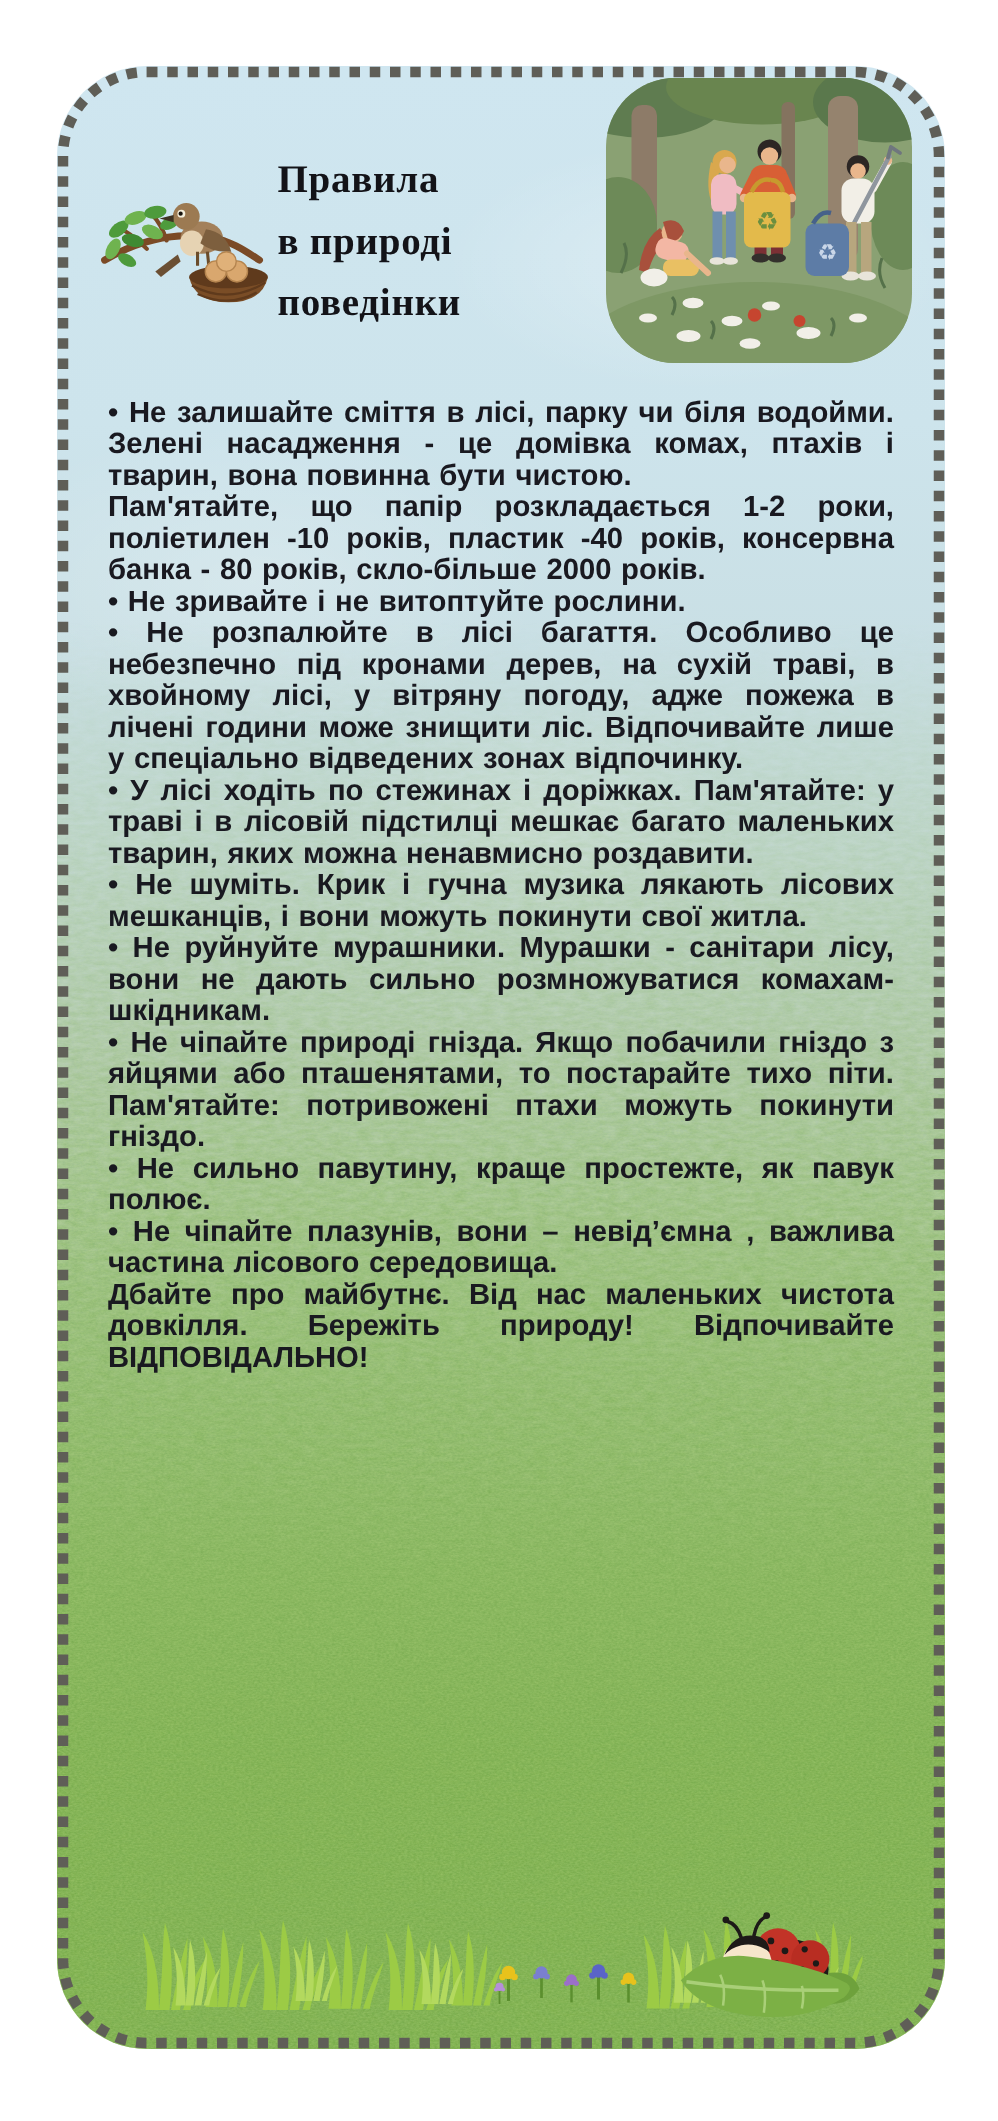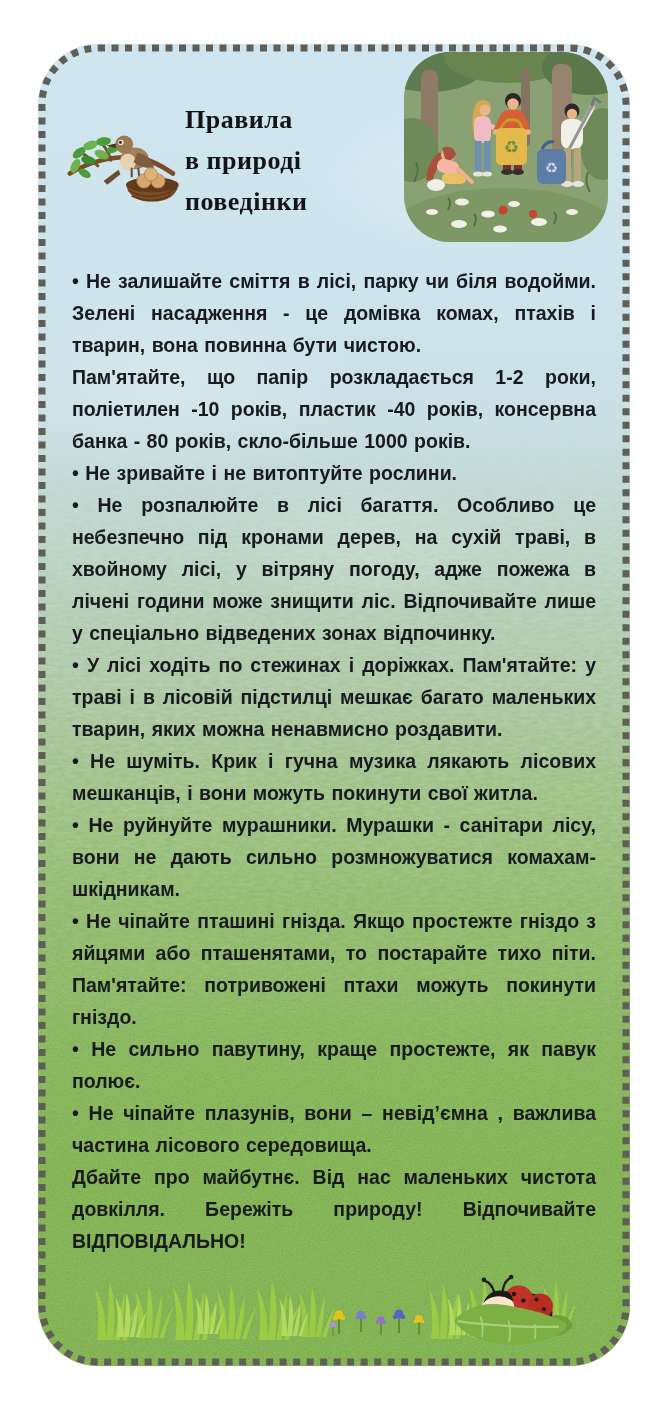--- a/index.html
+++ b/index.html
@@ -33,21 +33,21 @@
     font-weight:700;font-size:26px;line-height:41px;color:#131318;
     text-align:left;letter-spacing:0.5px;
   }
   .title span{display:block;}
   .cleanup{position:absolute;left:366px;top:8px;width:204px;height:190px;}
   .rules{
     position:absolute;left:34px;top:221px;width:524px;z-index:3;
   }
   .para{
     margin:0;text-align:justify;
-    font-size:19.5px;line-height:32px;font-weight:700;color:#191920;
+    font-size:19.5px;line-height:21px;font-weight:700;color:#191920;
     word-spacing:1px;
   }
   .grass-strip{position:absolute;left:55px;bottom:26px;width:482px;height:62px;z-index:4;}
   .ladybug{position:absolute;left:414px;bottom:4px;width:122px;height:92px;z-index:5;}
 </style>
 </head>
 <body>
 
 <div class="card">
 
@@ -191,27 +191,27 @@
         </g>
         <circle cx="99" cy="158" r="4.5" fill="#c6452f"></circle>
         <circle cx="129" cy="162" r="4" fill="#c6452f"></circle>
         <path d="M44 158 q4 -8 0 -12 M70 174 q4 -8 0 -12 M150 172 q4 -8 0 -12" stroke="#55714a" stroke-width="2" fill="none"></path>
       </g>
     </svg>
   </div>
 
   <div class="rules">
     <p class="para">• Не залишайте сміття в лісі, парку чи біля водойми. Зелені насадження - це домівка комах, птахів і тварин, вона повинна бути чистою.</p>
-    <p class="para">Пам'ятайте, що папір розкладається 1-2 роки, поліетилен -10 років, пластик -40 років, консервна банка - 80 років, скло-більше 1000 років.</p>
+    <p class="para">Пам'ятайте, що папір розкладається 1-2 роки, поліетилен -10 років, пластик -40 років, консервна банка - 80 років, скло-більше 2000 років.</p>
     <p class="para">• Не зривайте і не витоптуйте рослини.</p>
     <p class="para">• Не розпалюйте в лісі багаття. Особливо це небезпечно під кронами дерев, на сухій траві, в хвойному лісі, у вітряну погоду, адже пожежа в лічені години може знищити ліс.  Відпочивайте лише у спеціально відведених зонах відпочинку.</p>
     <p class="para">• У лісі ходіть по стежинах і доріжках. Пам'ятайте: у траві і в лісовій підстилці мешкає багато маленьких тварин, яких можна ненавмисно роздавити.</p>
     <p class="para">• Не шуміть. Крик і гучна музика лякають лісових мешканців, і вони можуть покинути свої житла.</p>
     <p class="para">• Не руйнуйте мурашники. Мурашки - санітари лісу, вони не дають сильно розмножуватися комахам-шкідникам.</p>
-    <p class="para">• Не чіпайте пташині гнізда. Якщо простежте гніздо з яйцями або пташенятами, то постарайте тихо піти. Пам'ятайте: потривожені птахи можуть покинути гніздо.</p>
+    <p class="para">• Не чіпайте природі гнізда. Якщо побачили гніздо з яйцями або пташенятами, то постарайте тихо піти. Пам'ятайте: потривожені птахи можуть покинути гніздо.</p>
     <p class="para">• Не сильно павутину, краще простежте, як павук полює.</p>
     <p class="para">• Не чіпайте плазунів, вони – невід’ємна , важлива частина лісового середовища.</p>
     <p class="para">Дбайте про майбутнє. Від нас маленьких чистота довкілля. Бережіть природу! Відпочивайте ВІДПОВІДАЛЬНО!</p>
   </div>
 
   <svg class="grass-strip" viewBox="0 0 482 62">
     <defs>
       <g id="tuft">
         <path d="M0 60 C3 38 0 20 -2 8 C7 22 9 42 9 60 Z"></path>
         <path d="M9 60 C12 32 11 16 13 2 C19 20 18 44 16 60 Z"></path>

